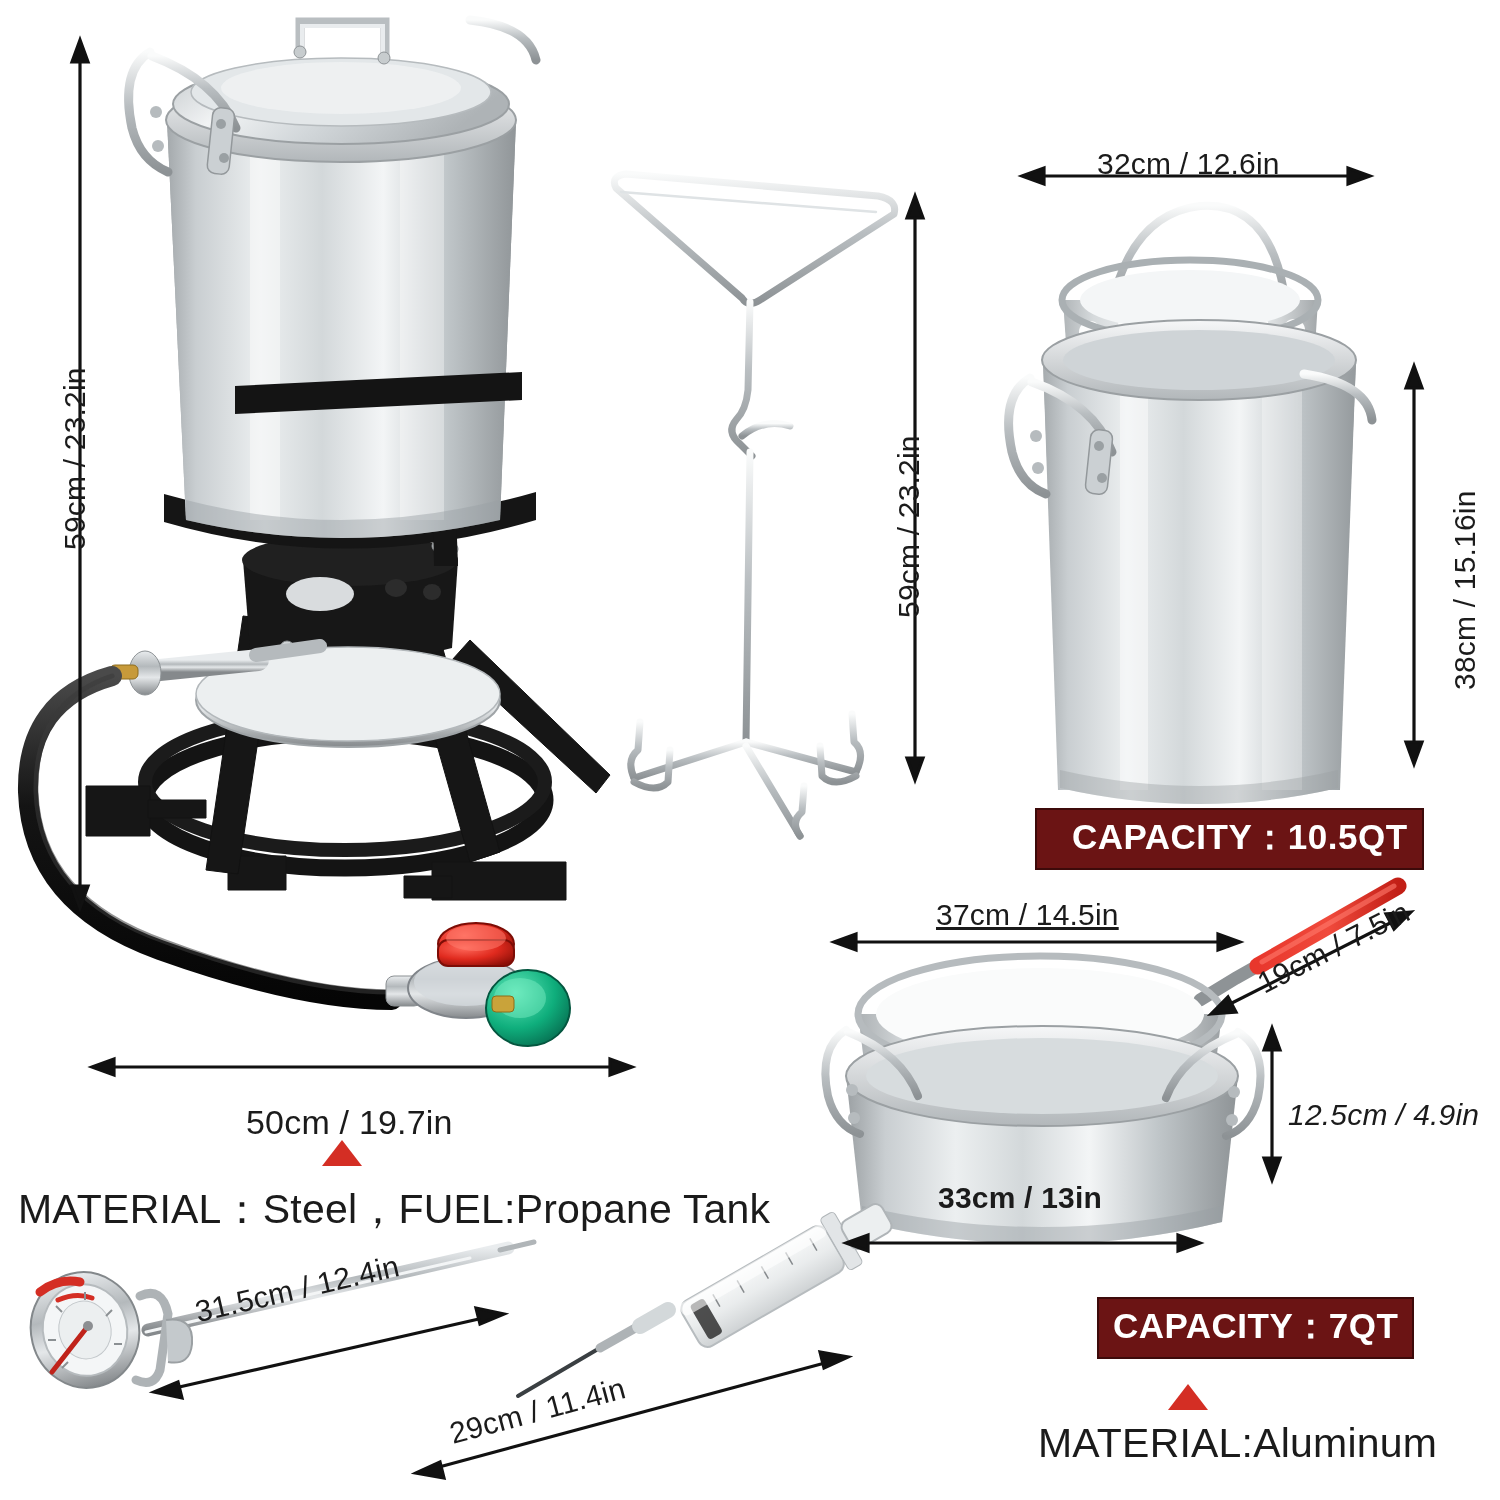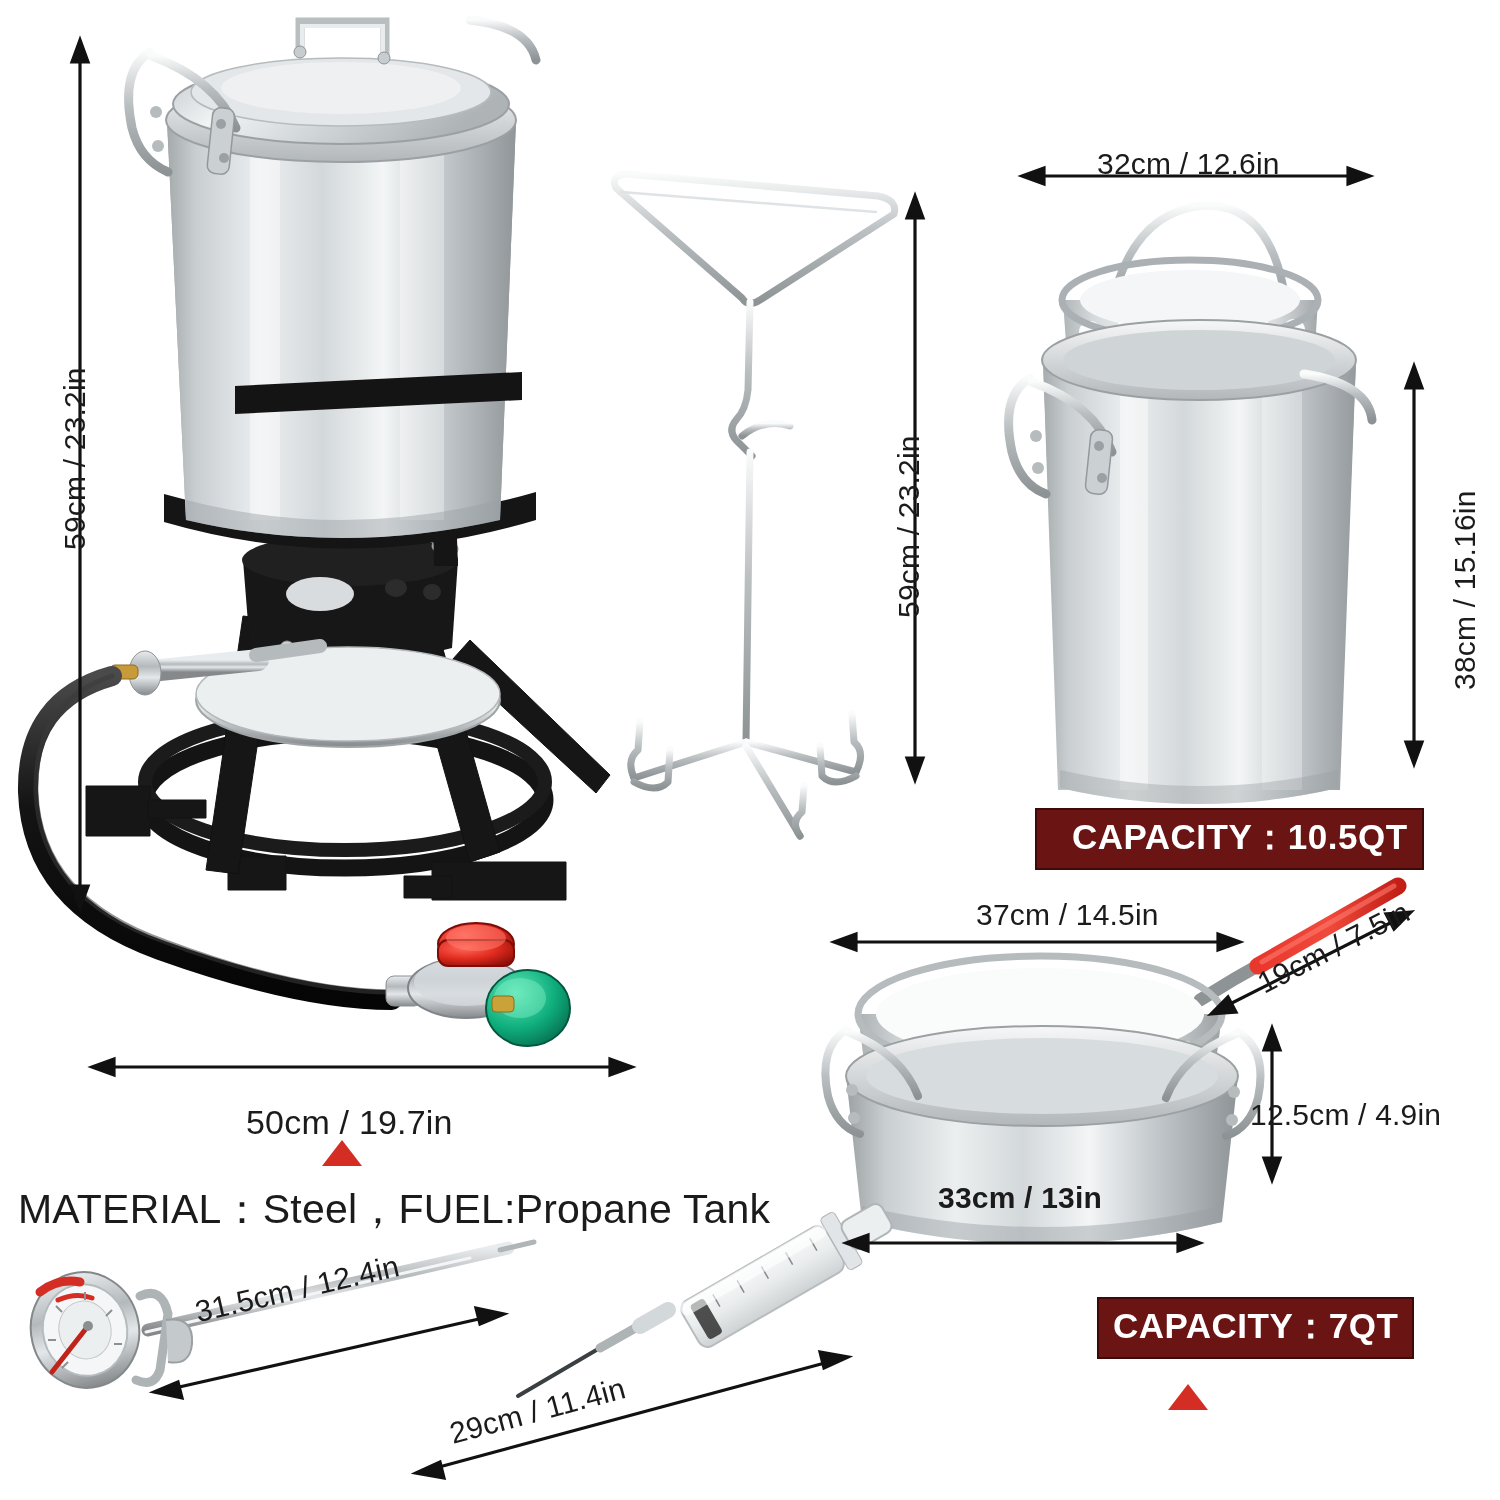--- a/index.html
+++ b/index.html
@@ -430,30 +430,31 @@
 <div class="lbl big" style="left:18px;top:1182px;">MATERIAL：Steel，FUEL:Propane Tank</div>
 
 <div class="lbl vert" style="left:892px;top:618px;transform:rotate(-90deg);">59cm / 23.2in</div>
 
 <div class="lbl" style="left:1097px;top:147px;">32cm / 12.6in</div>
 
 <div class="lbl vert" style="left:1448px;top:690px;transform:rotate(-90deg);">38cm / 15.16in</div>
 
 <div class="badge" style="left:1035px;top:808px;padding-left:35px;">CAPACITY：10.5QT</div>
 
-<div class="lbl" style="left:976px;top:898px;">37cm / 14.5in</div>
+<div class="lbl" style="left:936px;top:898px;text-decoration:underline;">37cm / 14.5in</div>
 
 <div class="lbl" style="left:1252px;top:970px;transform:rotate(-27deg);transform-origin:left top;">19cm / 7.5in</div>
 
-<div class="lbl" style="left:1250px;top:1098px;">12.5cm / 4.9in</div>
+<div class="lbl" style="left:1288px;top:1098px;font-style:italic;">12.5cm / 4.9in</div>
 
 <div class="lbl" style="left:938px;top:1181px;font-weight:bold;">33cm / 13in</div>
 
 <div class="badge" style="left:1097px;top:1297px;">CAPACITY：7QT</div>
 
 <div class="tri" style="left:1168px;top:1384px;"></div>
 
+<div class="lbl big" style="left:1038px;top:1420px;">MATERIAL:Aluminum</div>
 
 <div class="lbl" style="left:192px;top:1296px;transform:rotate(-13deg);transform-origin:left top;">31.5cm / 12.4in</div>
 
 <div class="lbl" style="left:446px;top:1418px;transform:rotate(-15deg);transform-origin:left top;">29cm / 11.4in</div>
 
 </div>
 
 </body></html>

